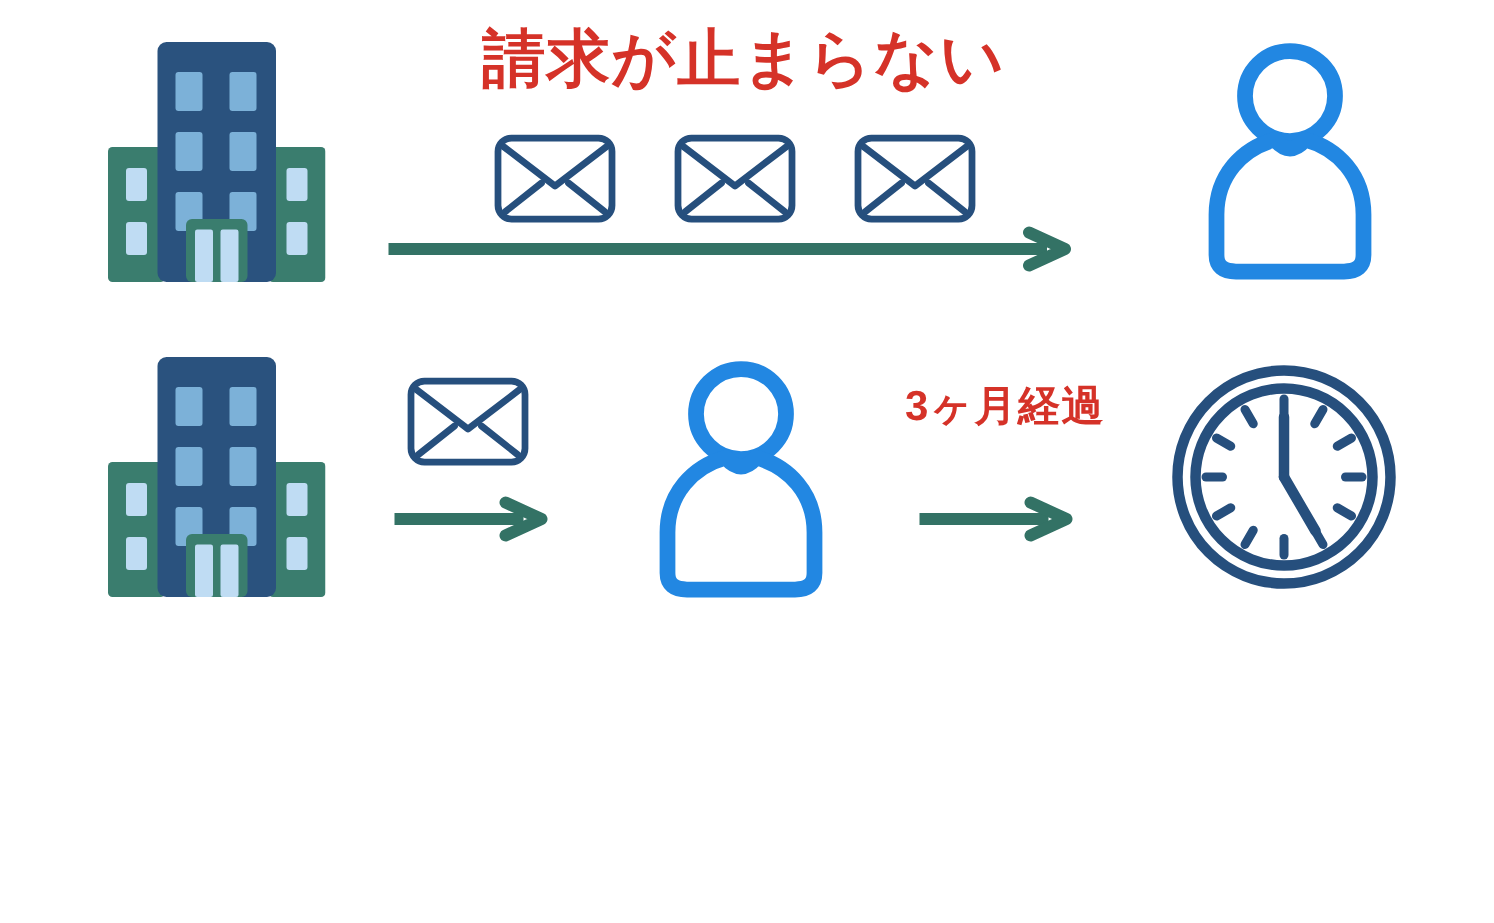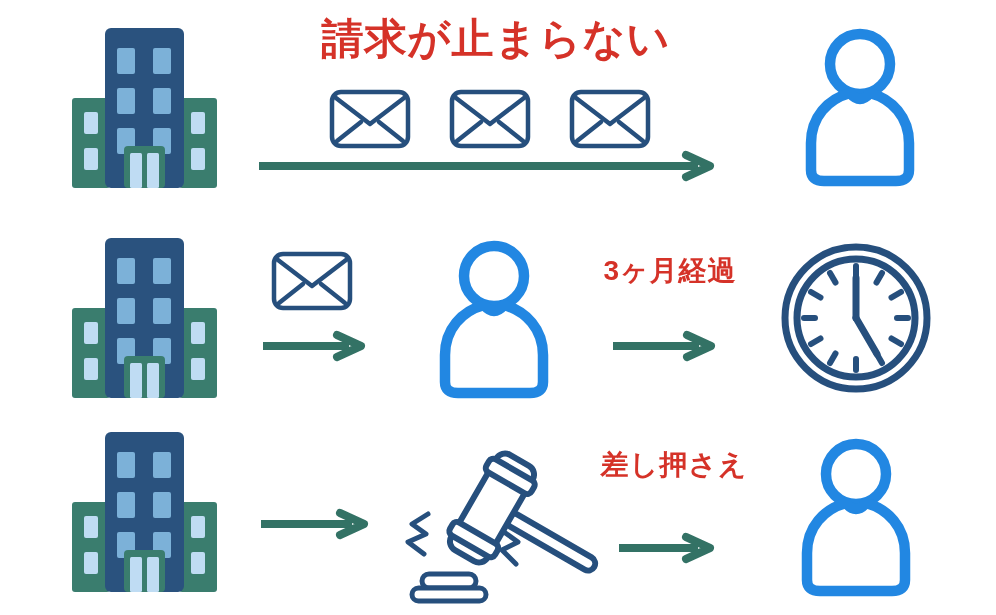--- a/index.html
+++ b/index.html
@@ -151,39 +151,14 @@
     <svg class="abs" style="left:610px;top:100px;" width="115" height="32" viewBox="0 0 115 32">
       <line x1="3" y1="16" x2="89" y2="16" stroke="var(--teal)" stroke-width="8"></line>
       <path d="M77 5 L101 16 L77 27" fill="none" stroke="var(--teal)" stroke-width="8" stroke-linecap="round" stroke-linejoin="round"></path>
     </svg>
 
     <svg class="abs" style="left:778px;top:10px;" width="156" height="156">
         <use href="#sym-clock"></use>
       </svg>
   </div>
 
-  <div class="row" style="top:425px;height:190px;">
-    <svg class="abs" style="left:72px;top:7px;" width="145" height="160">
-        <use href="#sym-building"></use>
-      </svg>
-
-    <svg class="abs" style="left:258px;top:83px;" width="120" height="32" viewBox="0 0 120 32">
-      <line x1="3" y1="16" x2="94" y2="16" stroke="var(--teal)" stroke-width="8"></line>
-      <path d="M82 5 L106 16 L82 27" fill="none" stroke="var(--teal)" stroke-width="8" stroke-linecap="round" stroke-linejoin="round"></path>
-    </svg>
-
-    <svg class="abs" style="left:392px;top:11px;" width="240" height="170">
-        <use href="#sym-gavel"></use>
-      </svg>
-
-    <div class="caption cap-md" style="left:564px;top:25px;width:220px;">差し押さえ</div>
-
-    <svg class="abs" style="left:616px;top:107px;" width="108" height="32" viewBox="0 0 108 32">
-      <line x1="3" y1="16" x2="82" y2="16" stroke="var(--teal)" stroke-width="8"></line>
-      <path d="M70 5 L94 16 L70 27" fill="none" stroke="var(--teal)" stroke-width="8" stroke-linecap="round" stroke-linejoin="round"></path>
-    </svg>
-
-    <svg class="abs" style="left:788px;top:9px;" width="136" height="168">
-        <use href="#sym-person"></use>
-      </svg>
-  </div>
 
 </div>
 
 </body></html>

